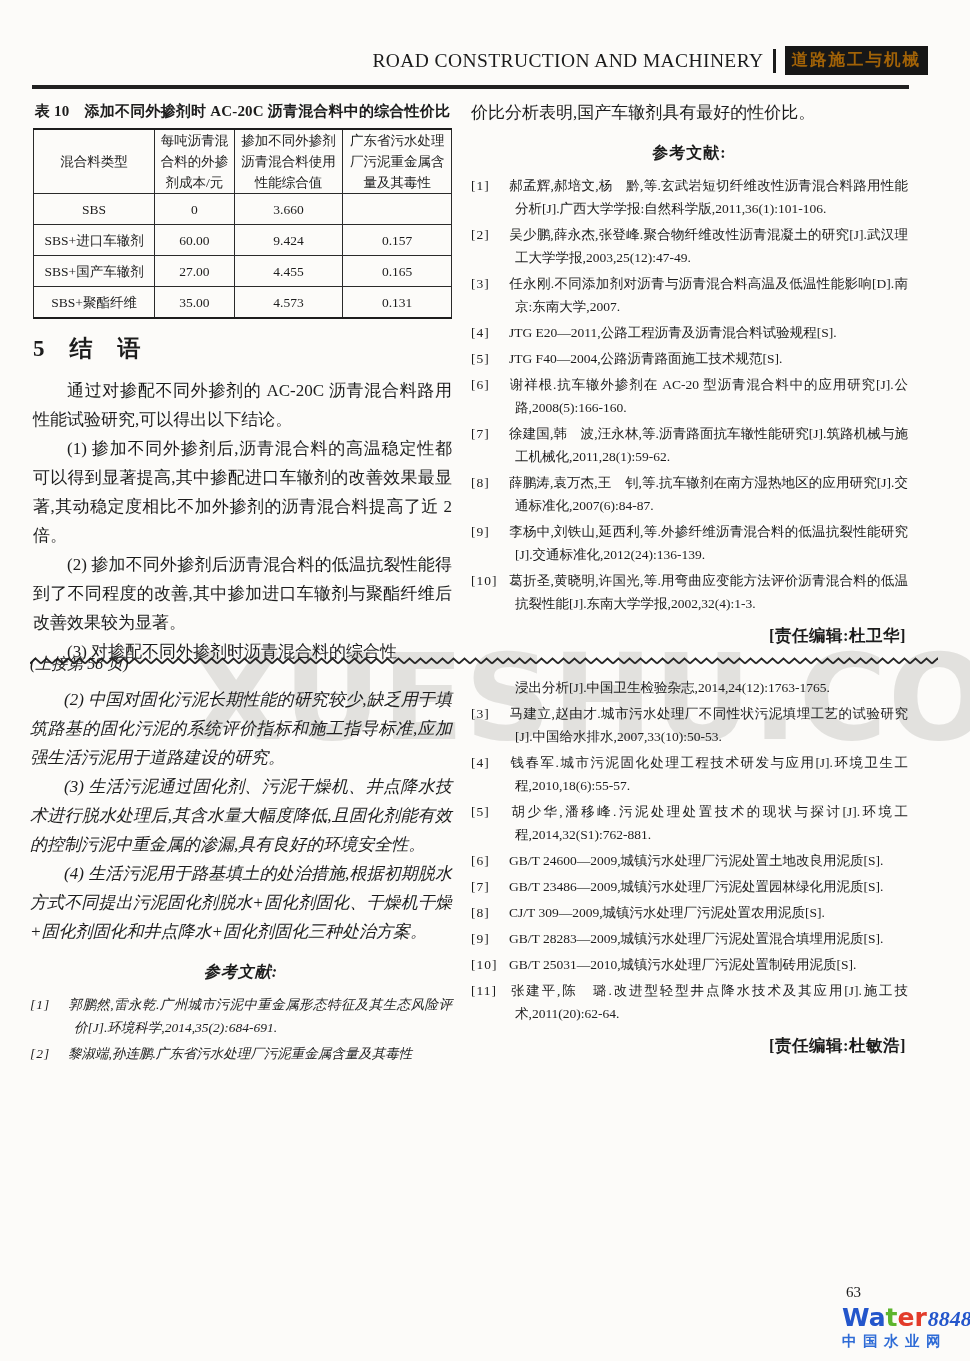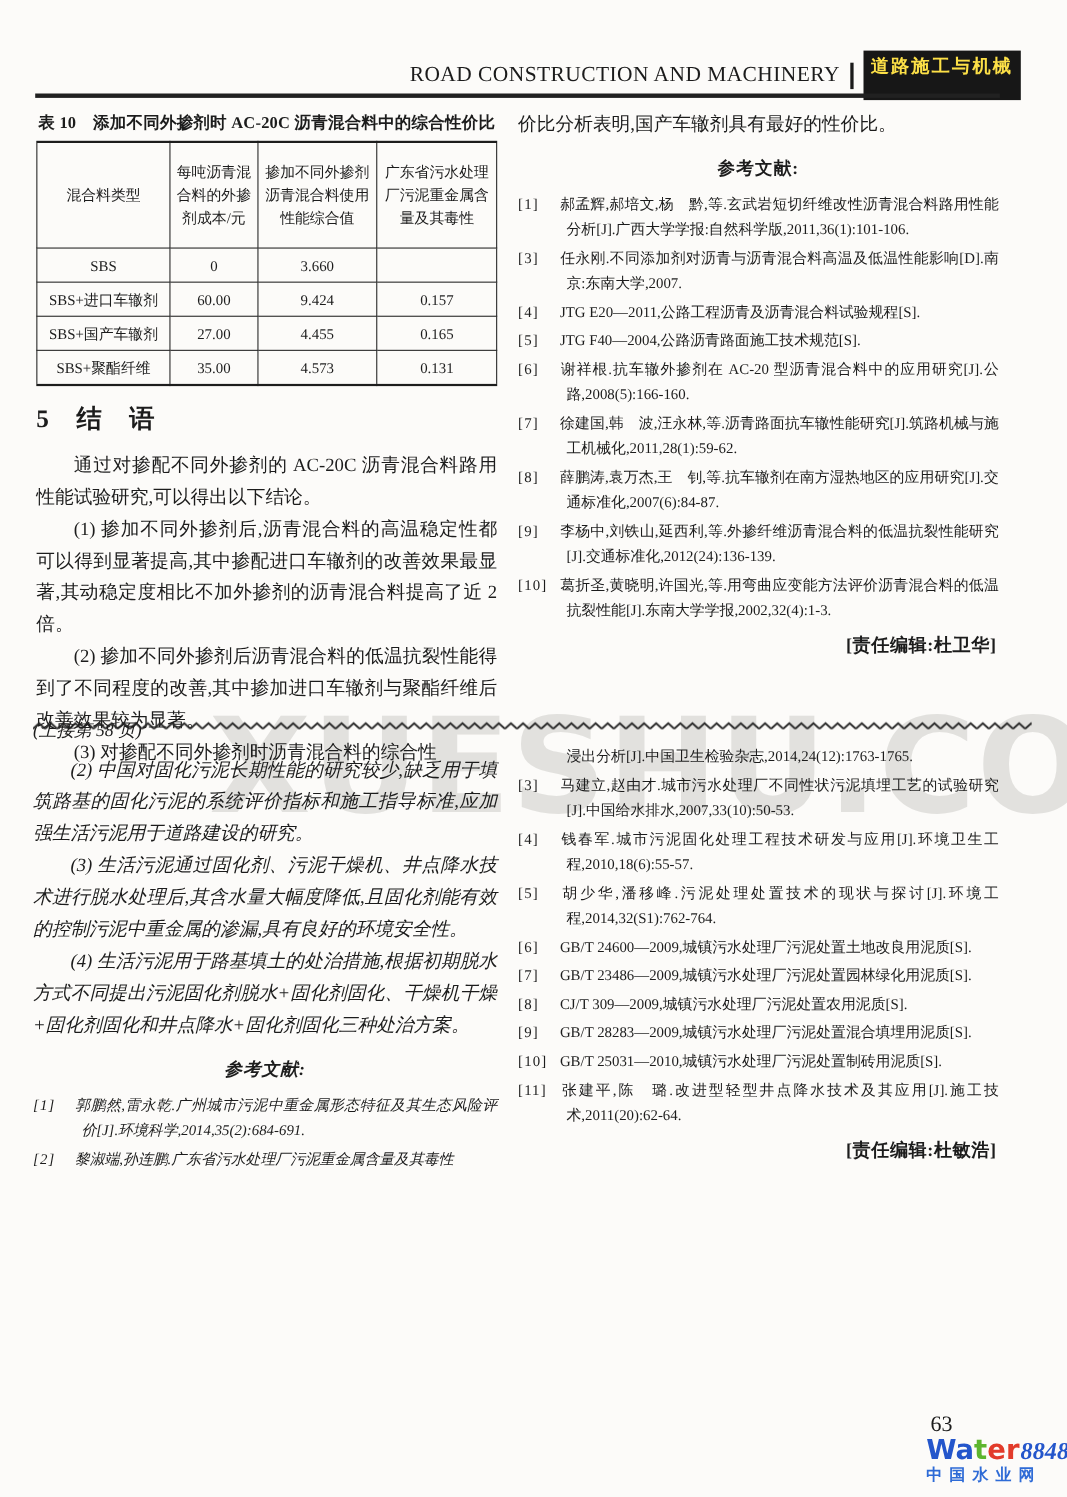--- a/index.html
+++ b/index.html
@@ -20,23 +20,23 @@
     user-select:none;
   }
   
   .header{
     position:absolute;top:46px;right:42px;z-index:1;
     display:flex;align-items:center;gap:9px;
   }
   .journal-en{font-size:19.5px;letter-spacing:.4px;color:#1b1b1b;}
   .header-bar{width:3px;height:24px;background:#1b1b1b;}
   .journal-cn-box{
-    background:#171717;color:#fde047;
+    background:#171717;color:#a16207;
     font-size:16.5px;font-weight:bold;letter-spacing:2px;
-    padding:3px 7px 20px;
+    padding:3px 7px 4px;
   }
   .header-rule{
     position:absolute;top:85px;left:32px;width:877px;height:3.5px;
     background:#212121;z-index:1;
   }
   
   .col{position:absolute;z-index:1;}
   .top-left{left:33px;top:102px;width:419px;}
   .top-right{left:471px;top:99px;width:437px;}
   .bottom-left{left:30px;top:654px;width:422px;font-style:italic;}
@@ -49,21 +49,21 @@
   table.data-table{
     width:100%;border-collapse:collapse;
     border-top:2.4px solid #1d1d1d;border-bottom:2.4px solid #1d1d1d;
     margin-bottom:14px;
   }
   table.data-table th,table.data-table td{
     border:1px solid #2a2a2a;
     font-weight:normal;font-size:13.5px;text-align:center;
     padding:2px 3px;line-height:21px;
   }
-  table.data-table th{height:auto;padding:16px 3px;}
+  table.data-table th{height:auto;padding:0 3px;}
   table.data-table td{height:26px;}
   table.data-table .c0{width:29%;}
   table.data-table .c1{width:19%;}
   table.data-table .c2{width:26%;}
   table.data-table .c3{width:26%;}
   
   .section-heading{
     font-size:23px;font-weight:bold;margin:12px 0 12px 0;
     letter-spacing:1px;
   }
@@ -89,21 +89,21 @@
   .editor-line{
     font-size:16.5px;font-weight:bold;text-align:right;
     margin-top:10px;padding-right:2px;letter-spacing:.5px;
   }
   .continued-note{font-size:16px;margin:0 0 10px 0;}
   
   .wavy-wrap{position:absolute;left:30px;top:652px;width:908px;height:10px;z-index:1;}
   
   .page-number{
     position:absolute;left:846px;top:1284px;z-index:1;
-    font-size:20px;
+    font-size:15px;
   }
   .logo{position:absolute;left:842px;top:1305px;z-index:1;line-height:1;
     font-family:"DejaVu Sans",sans-serif;}
   .logo-line1{display:flex;align-items:baseline;}
   .lg-wa{color:#2456cb;font-size:25px;font-weight:bold;}
   .lg-t{color:#5db52e;font-size:25px;font-weight:bold;}
   .lg-er{color:#e23b2a;font-size:25px;font-weight:bold;}
   .lg-num{color:#2456cb;font-size:22px;font-style:italic;font-family:"Liberation Serif",serif;font-weight:bold;margin-left:1px;}
   .logo-line2{
     color:#2e6bd6;font-size:14.5px;font-weight:bold;
@@ -169,20 +169,21 @@
         <p class="body-para">(2) 掺加不同外掺剂后沥青混合料的低温抗裂性能得到了不同程度的改善,其中掺加进口车辙剂与聚酯纤维后改善效果较为显著。</p>
         <p class="body-para">(3) 对掺配不同外掺剂时沥青混合料的综合性</p>
       </div>
   </div>
 
   <div class="col top-right">
     <p class="lead-para">价比分析表明,国产车辙剂具有最好的性价比。</p>
     <div class="refs-heading">参考文献:</div>
     <div class="ref-list">
         <div class="ref-row"><span class="ref-num">[1]</span><span>郝孟辉,郝培文,杨　黔,等.玄武岩短切纤维改性沥青混合料路用性能分析[J].广西大学学报:自然科学版,2011,36(1):101-106.</span></div>
+        <div class="ref-row"><span class="ref-num">[2]</span><span>吴少鹏,薛永杰,张登峰.聚合物纤维改性沥青混凝土的研究[J].武汉理工大学学报,2003,25(12):47-49.</span></div>
         <div class="ref-row"><span class="ref-num">[3]</span><span>任永刚.不同添加剂对沥青与沥青混合料高温及低温性能影响[D].南京:东南大学,2007.</span></div>
         <div class="ref-row"><span class="ref-num">[4]</span><span>JTG E20—2011,公路工程沥青及沥青混合料试验规程[S].</span></div>
         <div class="ref-row"><span class="ref-num">[5]</span><span>JTG F40—2004,公路沥青路面施工技术规范[S].</span></div>
         <div class="ref-row"><span class="ref-num">[6]</span><span>谢祥根.抗车辙外掺剂在 AC-20 型沥青混合料中的应用研究[J].公路,2008(5):166-160.</span></div>
         <div class="ref-row"><span class="ref-num">[7]</span><span>徐建国,韩　波,汪永林,等.沥青路面抗车辙性能研究[J].筑路机械与施工机械化,2011,28(1):59-62.</span></div>
         <div class="ref-row"><span class="ref-num">[8]</span><span>薛鹏涛,袁万杰,王　钊,等.抗车辙剂在南方湿热地区的应用研究[J].交通标准化,2007(6):84-87.</span></div>
         <div class="ref-row"><span class="ref-num">[9]</span><span>李杨中,刘铁山,延西利,等.外掺纤维沥青混合料的低温抗裂性能研究[J].交通标准化,2012(24):136-139.</span></div>
         <div class="ref-row"><span class="ref-num">[10]</span><span>葛折圣,黄晓明,许国光,等.用弯曲应变能方法评价沥青混合料的低温抗裂性能[J].东南大学学报,2002,32(4):1-3.</span></div>
       </div>
     <div class="editor-line">[责任编辑:杜卫华]</div>
@@ -211,21 +212,21 @@
         <div class="ref-row"><span class="ref-num">[1]</span><span>郭鹏然,雷永乾.广州城市污泥中重金属形态特征及其生态风险评价[J].环境科学,2014,35(2):684-691.</span></div>
         <div class="ref-row"><span class="ref-num">[2]</span><span>黎淑端,孙连鹏.广东省污水处理厂污泥重金属含量及其毒性</span></div>
       </div>
   </div>
 
   <div class="col bottom-right">
     <div class="ref-continuation">浸出分析[J].中国卫生检验杂志,2014,24(12):1763-1765.</div>
     <div class="ref-list">
         <div class="ref-row"><span class="ref-num">[3]</span><span>马建立,赵由才.城市污水处理厂不同性状污泥填埋工艺的试验研究[J].中国给水排水,2007,33(10):50-53.</span></div>
         <div class="ref-row"><span class="ref-num">[4]</span><span>钱春军.城市污泥固化处理工程技术研发与应用[J].环境卫生工程,2010,18(6):55-57.</span></div>
-        <div class="ref-row"><span class="ref-num">[5]</span><span>胡少华,潘移峰.污泥处理处置技术的现状与探讨[J].环境工程,2014,32(S1):762-764.</span></div>
+        <div class="ref-row"><span class="ref-num">[5]</span><span>胡少华,潘移峰.污泥处理处置技术的现状与探讨[J].环境工程,2014,32(S1):762-881.</span></div>
         <div class="ref-row"><span class="ref-num">[6]</span><span>GB/T 24600—2009,城镇污水处理厂污泥处置土地改良用泥质[S].</span></div>
         <div class="ref-row"><span class="ref-num">[7]</span><span>GB/T 23486—2009,城镇污水处理厂污泥处置园林绿化用泥质[S].</span></div>
         <div class="ref-row"><span class="ref-num">[8]</span><span>CJ/T 309—2009,城镇污水处理厂污泥处置农用泥质[S].</span></div>
         <div class="ref-row"><span class="ref-num">[9]</span><span>GB/T 28283—2009,城镇污水处理厂污泥处置混合填埋用泥质[S].</span></div>
         <div class="ref-row"><span class="ref-num">[10]</span><span>GB/T 25031—2010,城镇污水处理厂污泥处置制砖用泥质[S].</span></div>
         <div class="ref-row"><span class="ref-num">[11]</span><span>张建平,陈　璐.改进型轻型井点降水技术及其应用[J].施工技术,2011(20):62-64.</span></div>
       </div>
     <div class="editor-line">[责任编辑:杜敏浩]</div>
   </div>
 

